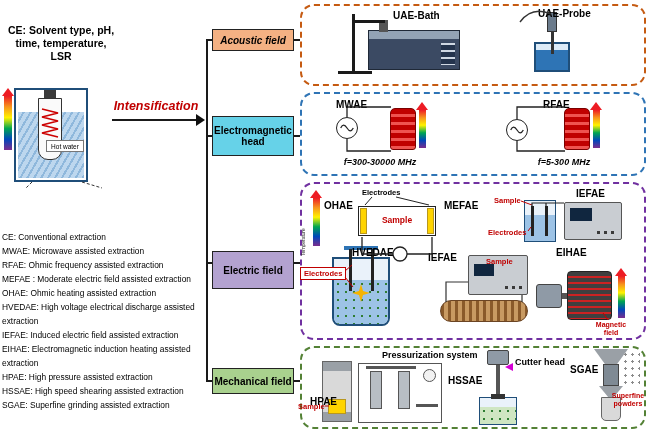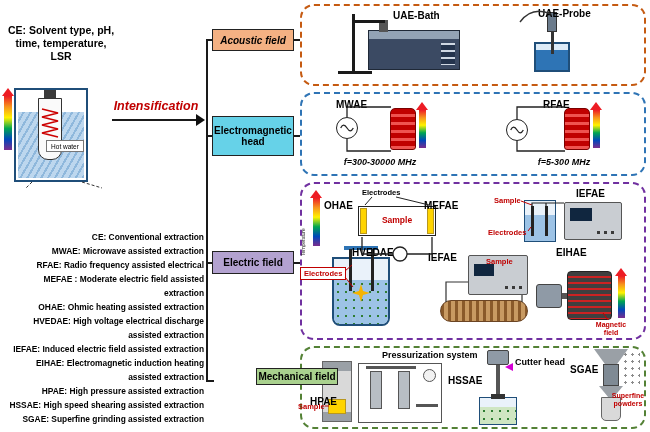--- a/index.html
+++ b/index.html
@@ -15,21 +15,21 @@
   .rainbow { position:absolute; z-index:7; background:linear-gradient(to top,#7b2d8e,#0047bb,#00a651,#fff200,#f7941d,#ed1c24); }
   .rb-head { position:absolute; width:0; height:0; border-left:6px solid transparent; border-right:6px solid transparent; border-bottom:8px solid #ed1c24; z-index:7; }
   .canister { position:absolute; width:26px; height:42px; border:1px solid #7a0000; border-radius:5px 5px 3px 3px; background:repeating-linear-gradient(to bottom,#c00000 0 5px,#ef5350 5px 8px); z-index:5; }
   .src-circle { position:absolute; width:22px; height:22px; border:1.5px solid #222; border-radius:50%; background:#fff; display:flex; align-items:center; justify-content:center; z-index:5; }
   .instrument { position:absolute; background:#c9cdd2; border:1px solid #555; border-radius:2px; z-index:5; }
   .screen { position:absolute; background:#10263f; }
   .knobs { position:absolute; background-image:radial-gradient(#3a3a3a 1.5px, transparent 1.7px); background-size:7px 7px; }
   .beaker { position:absolute; border:2px solid #1F4E79; background:#eaf2fa; z-index:4; }
   .liquid { position:absolute; left:0; right:0; bottom:0; background:#9dc3e6; }
   .gdots { background-image:radial-gradient(#2e7d32 1.1px, transparent 1.3px); background-size:8px 8px; }
-  .abbr-item { font-weight:bold;text-align:right; }
+  .abbr-item { font-weight:normal; }
 </style>
 </head>
 <body>
 
 <div id="canvas">
 
   <div class="panel" style="top:4px;height:82px;border-color:#C55A11;"></div>
   <div class="panel" style="top:92px;height:84px;border-color:#2E74B5;"></div>
   <div class="panel" style="top:182px;height:158px;border-color:#7030A0;"></div>
   <div class="panel" style="top:346px;height:83px;border-color:#538135;"></div>
@@ -51,21 +51,21 @@
   <div class="abs" style="left:46px;top:140px;width:38px;height:12px;background:#fff;border:1px solid #777;font-size:6.5px;display:flex;align-items:center;justify-content:center;z-index:4;">Hot water</div>
 
 
   <div class="abs" style="left:110px;top:99px;width:92px;text-align:center;color:#C00000;font-weight:bold;font-style:italic;font-size:12.5px;z-index:9;">Intensification</div>
   <div class="line" style="left:112px;top:119px;width:86px;height:2px;"></div>
   <div class="abs" style="left:196px;top:114px;width:0;height:0;border-top:6px solid transparent;border-bottom:6px solid transparent;border-left:9px solid #111;z-index:6;"></div>
 
   <div class="abs" style="left:2px;top:230px;width:202px;font-size:8.4px;line-height:14px;z-index:5;">
     <div class="abbr-item">CE: Conventional extraction</div>
     <div class="abbr-item">MWAE: Microwave assisted extraction</div>
-    <div class="abbr-item">RFAE: Radio frequency assisted electrical</div>
+    <div class="abbr-item">RFAE: Ohmic frequency assisted extraction</div>
     <div class="abbr-item">MEFAE : Moderate electric field assisted extraction</div>
     <div class="abbr-item">OHAE: Ohmic heating assisted extraction</div>
     <div class="abbr-item">HVEDAE: High voltage electrical discharge assisted extraction</div>
     <div class="abbr-item">IEFAE: Induced electric field assisted extraction</div>
     <div class="abbr-item">EIHAE: Electromagnetic induction heating assisted extraction</div>
     <div class="abbr-item">HPAE: High pressure assisted extraction</div>
     <div class="abbr-item">HSSAE: High speed shearing assisted extraction</div>
     <div class="abbr-item">SGAE: Superfine grinding assisted extraction</div>
   </div>
 
@@ -74,22 +74,22 @@
   <div class="line" style="left:206px;top:135px;width:8px;height:1.5px;"></div>
   <div class="line" style="left:206px;top:262px;width:8px;height:1.5px;"></div>
   <div class="line" style="left:206px;top:380px;width:8px;height:1.5px;"></div>
   <div class="line" style="left:294px;top:39px;width:6px;height:1.5px;"></div>
   <div class="line" style="left:294px;top:135px;width:6px;height:1.5px;"></div>
   <div class="line" style="left:294px;top:262px;width:6px;height:1.5px;"></div>
   <div class="line" style="left:294px;top:380px;width:6px;height:1.5px;"></div>
 
   <div class="fieldbox" style="top:29px;height:22px;background:#F4B183;font-style:italic;">Acoustic field</div>
   <div class="fieldbox" style="top:116px;height:40px;background:#66D2E8;">Electromagnetic head</div>
-  <div class="fieldbox" style="top:251px;height:23px;background:#B3A2D0;">Electric field</div>
-  <div class="fieldbox" style="top:368px;height:17px;background:#A9D18E;margin-left:44px;">Mechanical field</div>
+  <div class="fieldbox" style="top:251px;height:38px;background:#B3A2D0;">Electric field</div>
+  <div class="fieldbox" style="top:368px;height:26px;background:#A9D18E;">Mechanical field</div>
 
   <div class="lbl" style="left:393px;top:10px;">UAE-Bath</div>
   <div class="line" style="left:352px;top:14px;width:2.5px;height:58px;"></div>
   <div class="line" style="left:338px;top:71px;width:34px;height:2.5px;"></div>
   <div class="line" style="left:353px;top:20px;width:32px;height:2.5px;"></div>
   <div class="abs" style="left:379px;top:20px;width:9px;height:12px;background:#555;z-index:5;"></div>
   <div class="abs" style="left:368px;top:30px;width:92px;height:40px;background:#3b4a63;border:1px solid #1f2937;z-index:4;">
     <div class="abs" style="left:0;right:0;top:0;height:8px;background:#93a3b5;"></div>
     <div class="abs" style="right:4px;top:12px;width:14px;height:22px;background:#24344d;background-image:repeating-linear-gradient(to bottom,#cfd8e3 0 1.5px,transparent 1.5px 7px);"></div>
   </div>
@@ -125,21 +125,21 @@
   <div class="abs" style="left:300px;top:194px;height:62px;writing-mode:vertical-rl;transform:rotate(180deg);font-size:5.5px;letter-spacing:-0.3px;color:#333;z-index:8;">Temperature</div>
   <div class="rainbow" style="left:313px;top:198px;width:7px;height:48px;"></div>
   <div class="rb-head" style="left:310px;top:190px;"></div>
 
   <div class="lbl" style="left:324px;top:200px;">OHAE</div>
   <div class="lbl lbl-sm" style="left:362px;top:188px;">Electrodes</div>
   <div class="abs" style="left:358px;top:206px;width:78px;height:30px;border:1.5px solid #222;background:#fff;z-index:4;"></div>
   <div class="abs" style="left:360px;top:208px;width:7px;height:26px;background:#FFD400;border:1px solid #b8971e;z-index:5;"></div>
   <div class="abs" style="left:427px;top:208px;width:7px;height:26px;background:#FFD400;border:1px solid #b8971e;z-index:5;"></div>
   <div class="lbl lbl-sm red" style="left:368px;top:215px;width:58px;text-align:center;font-size:8.5px;">Sample</div>
-  <div class="lbl" style="left:424px;top:200px;">MEFAE</div>
+  <div class="lbl" style="left:444px;top:200px;">MEFAE</div>
 
   <div class="lbl" style="left:576px;top:188px;">IEFAE</div>
   <div class="lbl lbl-sm red" style="left:494px;top:196px;">Sample</div>
   <div class="beaker" style="left:524px;top:200px;width:32px;height:42px;border-width:1.5px;">
     <div class="liquid" style="height:26px;"></div>
   </div>
   <div class="abs" style="left:531px;top:206px;width:2.5px;height:30px;background:#222;z-index:5;"></div>
   <div class="abs" style="left:545px;top:206px;width:2.5px;height:30px;background:#222;z-index:5;"></div>
   <div class="lbl lbl-sm red" style="left:488px;top:228px;">Electrodes</div>
   <div class="instrument" style="left:564px;top:202px;width:58px;height:38px;">

